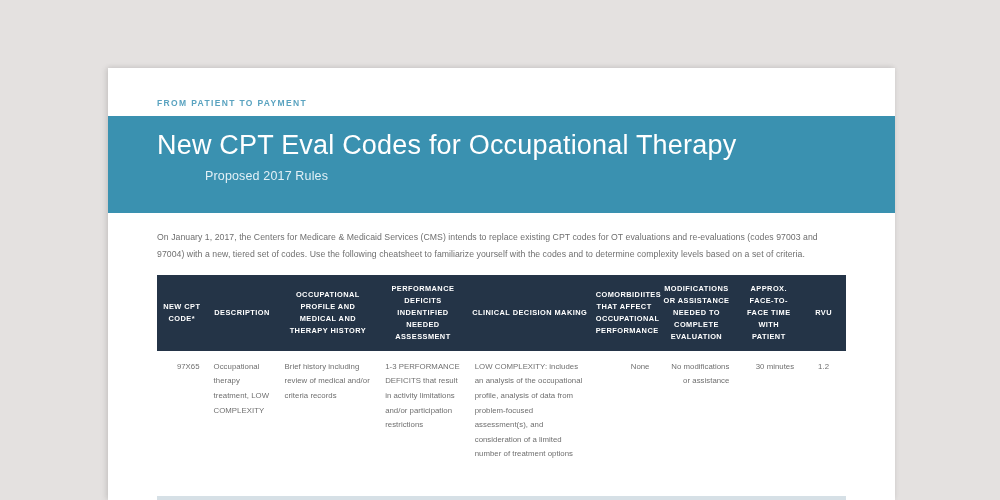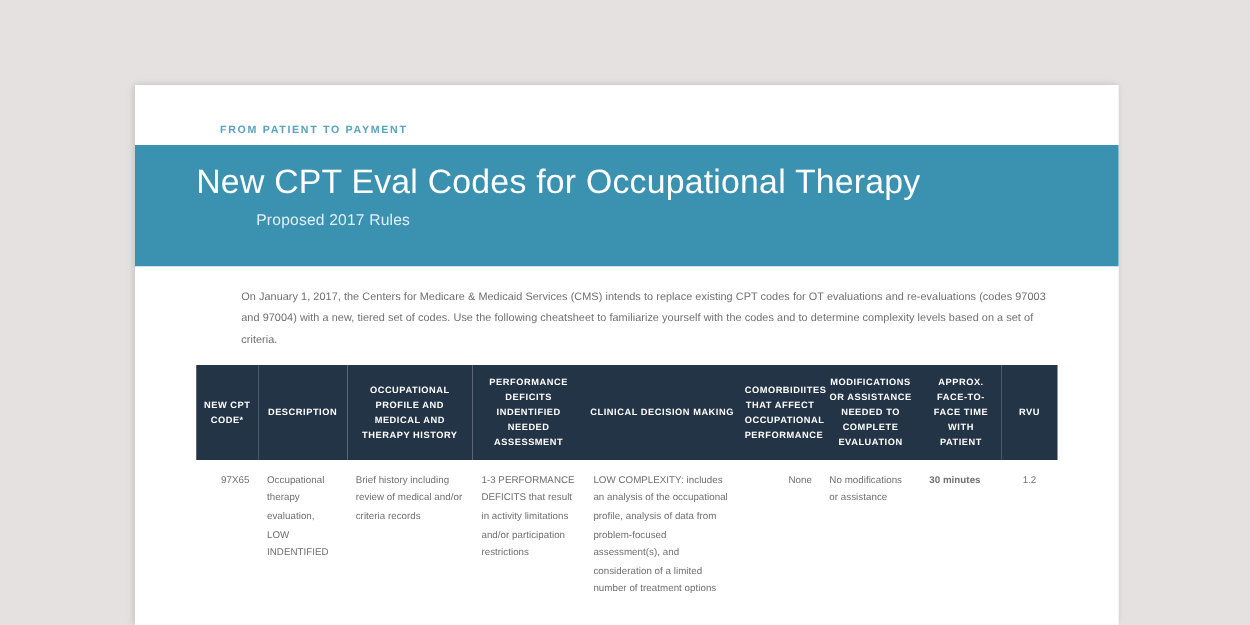--- a/index.html
+++ b/index.html
@@ -39,21 +39,20 @@
   }
   .eyebrow {
     position: absolute;
     left: 49px;
     top: 30px;
     font-size: 8.5px;
     letter-spacing: 1.35px;
     font-weight: bold;
     color: #5aa3c0;
     white-space: nowrap;
-    margin-left: 19px;
   }
 
   
   .title-band {
     background: #3a91b0;
     padding: 14px 62px 20px 49px;
     height: 63px;
     box-sizing: content-box;
   }
   .doc-title {
@@ -73,21 +72,20 @@
     margin-left: 48px;
   }
 
   
   .intro {
     padding: 16px 49px 0 49px;
     font-size: 8.7px;
     line-height: 1.95;
     color: #6f6f6f;
     letter-spacing: 0.05px;
-    margin-left: 36px;
   }
   .intro p { margin: 0; }
 
   
   .table-wrap {
     padding: 12px 49px 0 49px;
   }
   table.cheatsheet {
     width: 100%;
     border-collapse: collapse;
@@ -121,22 +119,22 @@
     background: #ffffff;
     border: none;
   }
 
   td.c-code    { text-align: right; padding-right: 9px; margin-top: 47px; }
   td.c-desc    { text-align: left; }
   td.c-profile { text-align: left; }
   td.c-deficit { text-align: left; }
   td.c-clinical{ text-align: left; }
   td.c-comorb  { text-align: right; }
-  td.c-mods    { text-align: left; }
-  td.c-time    { text-align: left; font-weight: bold; }
+  td.c-mods    { text-align: right; }
+  td.c-time    { text-align: right; }
   td.c-rvu     { text-align: center; }
 
   
   col.w-code    { width: 7.2%; }
   col.w-desc    { width: 10.3%; }
   col.w-profile { width: 14.6%; }
   col.w-deficit { width: 13.0%; }
   col.w-clinical{ width: 18.0%; }
   col.w-comorb  { width: 9.4%; }
   col.w-mods    { width: 11.6%; }
@@ -185,21 +183,21 @@
             <th>CLINICAL DECISION MAKING</th>
             <th>COMORBIDIITES THAT AFFECT OCCUPATIONAL PERFORMANCE</th>
             <th>MODIFICATIONS OR ASSISTANCE NEEDED TO COMPLETE EVALUATION</th>
             <th>APPROX. FACE-TO-FACE TIME WITH PATIENT</th>
             <th>RVU</th>
           </tr>
         </thead>
         <tbody>
           <tr>
             <td class="c-code">97X65</td>
-            <td class="c-desc">Occupational therapy evaluation, LOW INDENTIFIED</td>
+            <td class="c-desc">Occupational therapy treatment, LOW COMPLEXITY</td>
             <td class="c-profile">Brief history including review of medical and/or criteria records</td>
             <td class="c-deficit">1-3 PERFORMANCE DEFICITS that result in activity limitations and/or participation restrictions</td>
             <td class="c-clinical">LOW COMPLEXITY: includes an analysis of the occupational profile, analysis of data from problem-focused assessment(s), and consideration of a limited number of treatment options</td>
             <td class="c-comorb">None</td>
             <td class="c-mods">No modifications or assistance</td>
             <td class="c-time">30 minutes</td>
             <td class="c-rvu">1.2</td>
           </tr>
           <tr class="spacer">
             <td colspan="9"></td>

